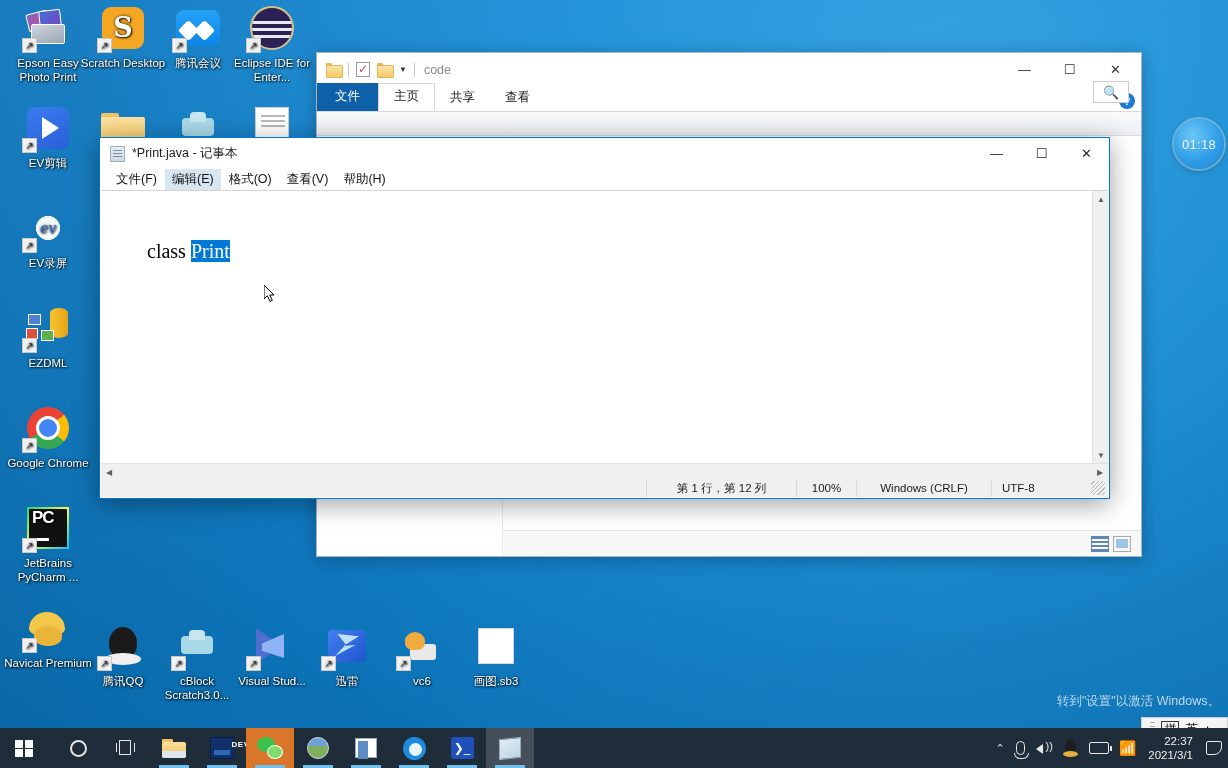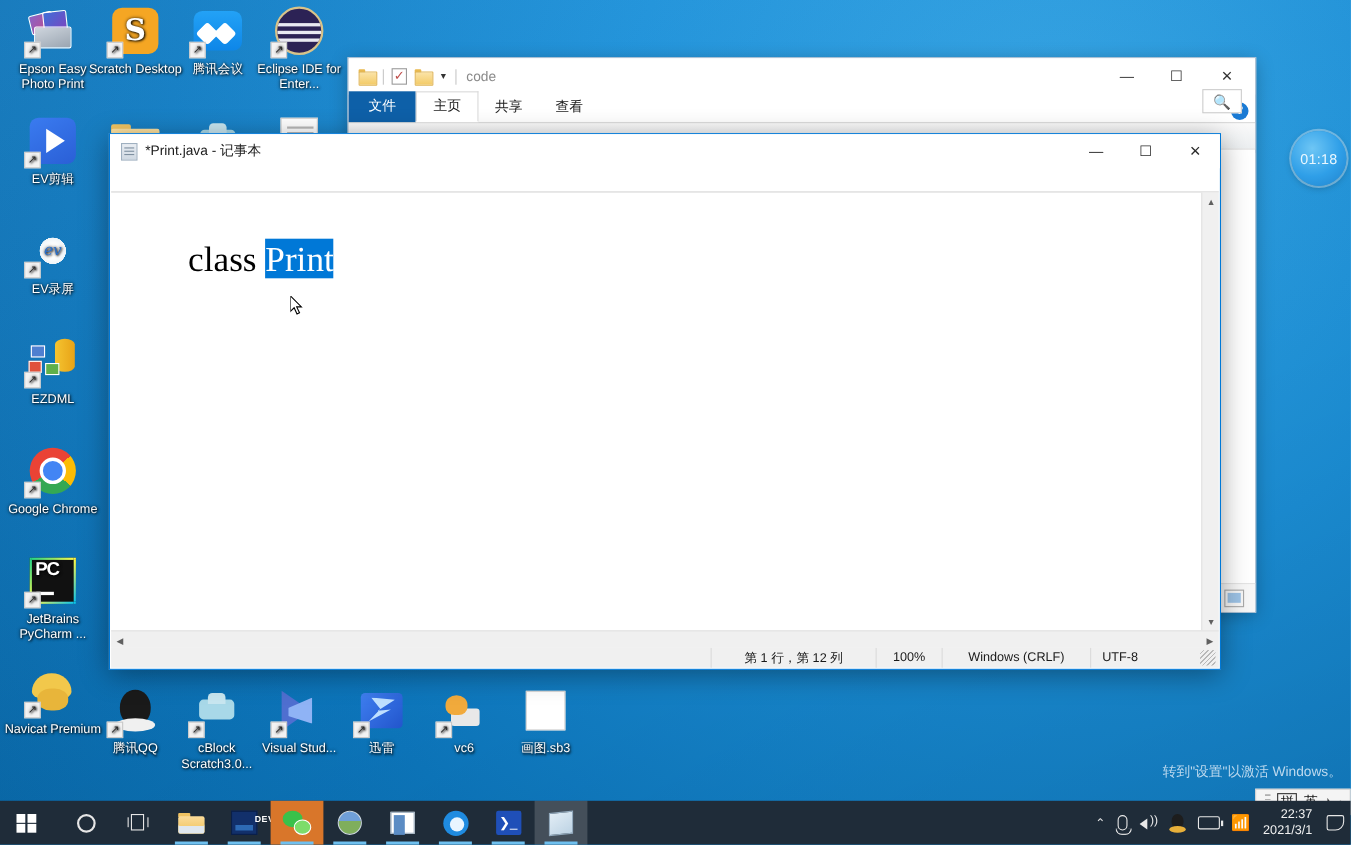--- a/index.html
+++ b/index.html
@@ -134,35 +134,35 @@
   .ex-content{ flex:1; position:relative; }
   .ex-search{ position:absolute; right:12px; top:-58px; width:36px; height:22px; border:1px solid #cdcdcd; background:#fff;
     display:flex;align-items:center;justify-content:center; color:#555; font-size:13px; }
   .ex-status{ position:absolute; left:0; right:0; bottom:0; height:26px; border-top:1px solid #e4e4e4; background:#f7f7f7; display:flex; align-items:center; }
   .ex-viewbtns{ margin-left:auto; display:flex; gap:4px; padding-right:10px; }
   .ex-viewbtns i{ display:block; width:18px;height:16px;border:1px solid #a9a9a9; position:relative; }
   .ex-viewbtns i:first-child{ background:repeating-linear-gradient(180deg,#5f86b8 0 2px,#fff 2px 4px); border-color:#5f86b8;}
   .ex-viewbtns i:last-child:after{content:"";position:absolute;left:2px;top:2px;width:12px;height:9px;background:#9dc3e6;}
 
   
-  #notepad{ left:99px; top:121px; width:1011px; height:488px;
+  #notepad{ left:99px; top:137px; width:1011px; height:362px;
     border:1px solid #0078d7; background:#fff; box-shadow:0 5px 24px rgba(0,0,0,.38); }
   .np-title{ height:31px; display:flex; align-items:center; padding-left:10px; background:#fff; }
   .np-ico{ width:15px;height:16px;margin-right:7px; background:linear-gradient(180deg,#e9eef3,#cfd8e2); border:1px solid #9fb0c0; position:relative;}
   .np-ico:before{content:"";position:absolute;left:2px;top:3px;width:9px;height:1px;background:#7e8fa0;box-shadow:0 3px 0 #7e8fa0,0 6px 0 #7e8fa0;}
   .np-ttext{ font-size:12.5px; color:#1b1b1b; }
   .np-wbtns{ margin-left:auto; display:flex; }
   .np-wbtns div{ width:45px;height:30px;display:flex;align-items:center;justify-content:center;color:#2b2b2b;font-size:13px; }
   .np-menu{ height:21px; display:flex; align-items:center; padding-left:9px; font-size:12.5px; color:#111; }
   .np-menu .mi{ padding:2px 7px; margin-right:1px; }
   .np-menu .mi.hover{ background:#d8e6f2; }
   .np-editwrap{ position:absolute; left:1px; right:1px; top:52px; bottom:35px; border-top:1px solid #d4d4d4; display:flex; }
   .np-text{ flex:1; position:relative; padding:6px 0 0 6px; overflow:hidden;
      font-family:"Liberation Serif","DejaVu Serif",serif; }
-  .np-line{ font-size:32px; line-height:36px; color:#000; white-space:pre; }
+  .np-line{ font-size:20px; line-height:36px; color:#000; white-space:pre; }
   .np-sel{ background:#0078d7; color:#fff; }
   .np-vscroll{ width:16px; background:#f0f0f0; border-left:1px solid #e2e2e2; position:relative; }
   .np-vscroll .arr{ position:absolute; left:0; width:16px; height:16px; display:flex; align-items:center; justify-content:center; font-size:8px; color:#606060; }
   .np-vscroll .arr.up{ top:0; } .np-vscroll .arr.dn{ bottom:0; }
   .np-hscroll{ position:absolute; left:1px; right:1px; bottom:19px; height:16px; background:#f0f0f0; border-top:1px solid #e2e2e2; }
   .np-hscroll .arr{ position:absolute; top:0; width:16px; height:16px; display:flex; align-items:center; justify-content:center; font-size:8px; color:#606060; }
   .np-hscroll .arr.l{ left:0; } .np-hscroll .arr.r{ right:0; }
   .np-status{ position:absolute; left:1px; right:1px; bottom:1px; height:18px; background:#f0f0f0;
      display:flex; align-items:center; font-size:11.5px; color:#1a1a1a; }
   .np-status .cell{ padding:0 10px; height:18px; display:flex; align-items:center; border-left:1px solid #dadada; }
@@ -472,20 +472,27 @@
   <div class="np-title">
     <span class="np-ico"></span>
     <span class="np-ttext">*Print.java - 记事本</span>
     <div class="np-wbtns">
       <div>—</div>
       <div>☐</div>
       <div>✕</div>
     </div>
   </div>
 
+  <div class="np-menu">
+    <span class="mi">文件(F)</span>
+    <span class="mi hover">编辑(E)</span>
+    <span class="mi">格式(O)</span>
+    <span class="mi">查看(V)</span>
+    <span class="mi">帮助(H)</span>
+  </div>
 
   <svg class="cursor-arrow" viewBox="0 0 12 18">
     <polygon points="0,0 0,14 3.4,10.8 6,16.4 8.3,15.3 5.7,10 10,10" fill="#fff" stroke="#000" stroke-width="1"></polygon>
   </svg>
 
   <div class="np-editwrap">
     <div class="np-text">
       <div class="np-line">
         <span>class </span><span class="np-sel">Print</span>
       </div>

